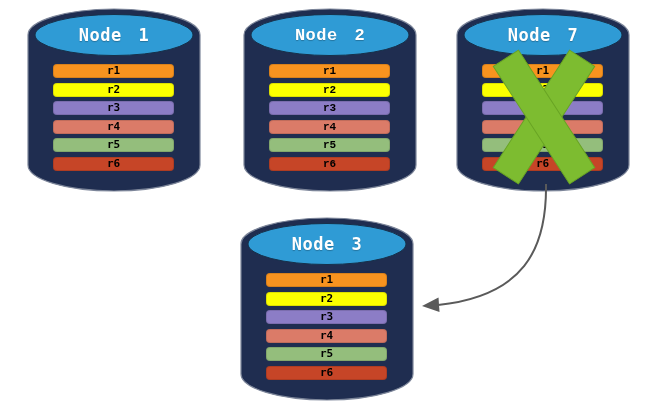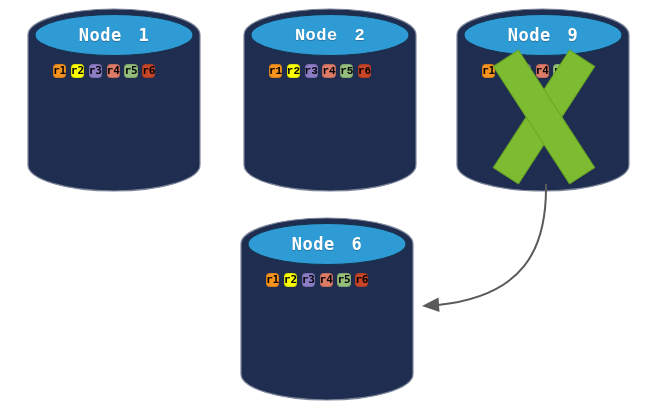--- a/index.html
+++ b/index.html
@@ -19,21 +19,21 @@
   .cyl{position:absolute;left:0;top:0;width:174px;height:184px;}
   .node-title{
     position:absolute;left:0;top:7px;width:100%;height:40px;
     display:flex;align-items:center;justify-content:center;
     color:#ffffff;font-weight:bold;font-size:17px;
     word-spacing:6px;letter-spacing:0.5px;
     text-shadow:0 1px 1px rgba(0,0,0,0.25);
   }
   .rows{
     position:absolute;left:26px;top:56px;width:121px;
-    display:flex;flex-direction:row;gap:4.6px;
+    display:flex;flex-direction:column;gap:4.6px;
   }
   .row-bar{
     height:14px;border-radius:4px;
     text-align:center;font-size:11px;font-weight:bold;
     line-height:14px;color:#000;
     box-shadow:inset 0 0 0 1px rgba(0,0,0,0.12);
   }
   .overlay{position:absolute;left:0;top:0;pointer-events:none;}
 </style>
 </head>
@@ -71,37 +71,37 @@
       <div class="row-bar" style="background-color: rgb(148, 190, 124);">r5</div>
       <div class="row-bar" style="background-color: rgb(198, 69, 39);">r6</div>
     </div>
   </div>
 
   <div class="node" id="node-3">
     <svg class="cyl" viewBox="0 0 174 184">
       <path d="M 1 27 A 86 26 0 0 1 173 27 L 173 157 A 86 26 0 0 1 1 157 Z" fill="#1F2D50" stroke="#7C8599" stroke-width="1.2"></path>
       <ellipse cx="87" cy="27" rx="79" ry="20.5" fill="#2F9BD5" stroke="#16304A" stroke-width="1"></ellipse>
     </svg>
-    <div class="node-title">Node 9</div>
+    <div class="node-title">Node 7</div>
     <div class="rows">
       <div class="row-bar" style="background-color: rgb(248, 147, 31);">r1</div>
       <div class="row-bar" style="background-color: rgb(251, 255, 0);">r2</div>
       <div class="row-bar" style="background-color: rgb(140, 125, 198);">r3</div>
       <div class="row-bar" style="background-color: rgb(219, 123, 104);">r4</div>
       <div class="row-bar" style="background-color: rgb(148, 190, 124);">r5</div>
       <div class="row-bar" style="background-color: rgb(198, 69, 39);">r6</div>
     </div>
   </div>
 
   <div class="node" id="node-4">
     <svg class="cyl" viewBox="0 0 174 184">
       <path d="M 1 27 A 86 26 0 0 1 173 27 L 173 157 A 86 26 0 0 1 1 157 Z" fill="#1F2D50" stroke="#7C8599" stroke-width="1.2"></path>
       <ellipse cx="87" cy="27" rx="79" ry="20.5" fill="#2F9BD5" stroke="#16304A" stroke-width="1"></ellipse>
     </svg>
-    <div class="node-title">Node 6</div>
+    <div class="node-title">Node 3</div>
     <div class="rows">
       <div class="row-bar" style="background-color: rgb(248, 147, 31);">r1</div>
       <div class="row-bar" style="background-color: rgb(251, 255, 0);">r2</div>
       <div class="row-bar" style="background-color: rgb(140, 125, 198);">r3</div>
       <div class="row-bar" style="background-color: rgb(219, 123, 104);">r4</div>
       <div class="row-bar" style="background-color: rgb(148, 190, 124);">r5</div>
       <div class="row-bar" style="background-color: rgb(198, 69, 39);">r6</div>
     </div>
   </div>
 

